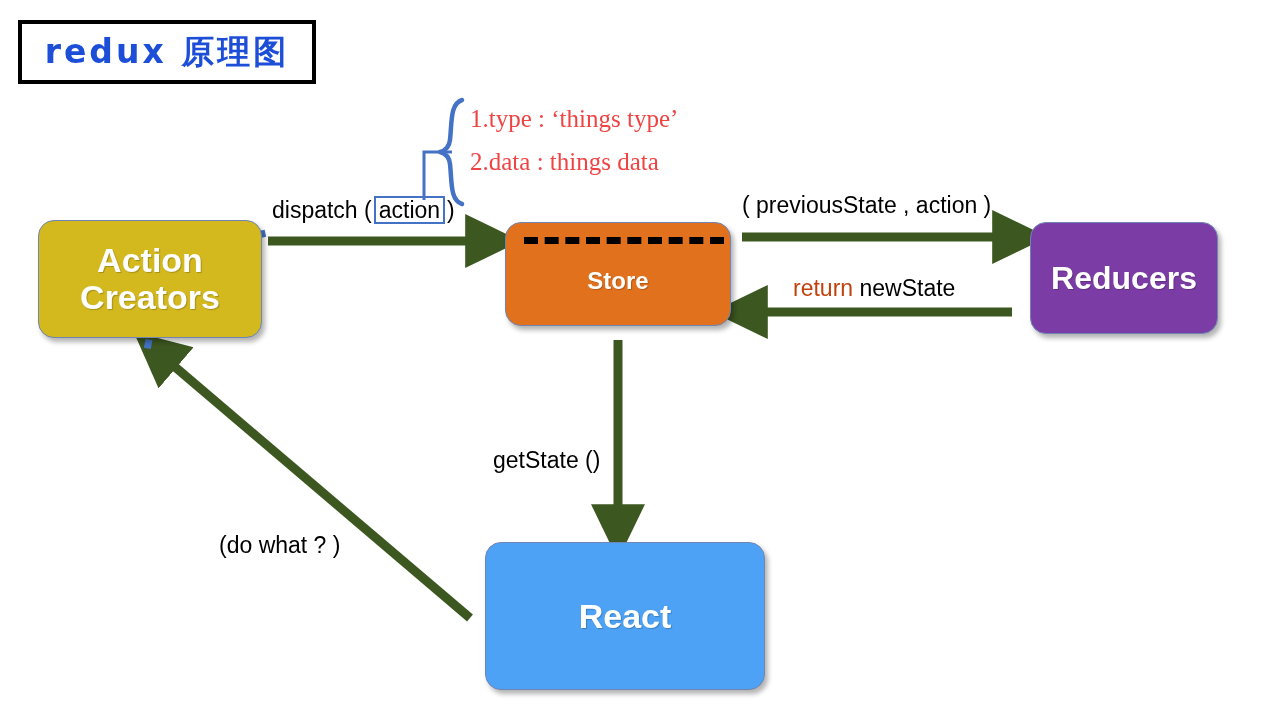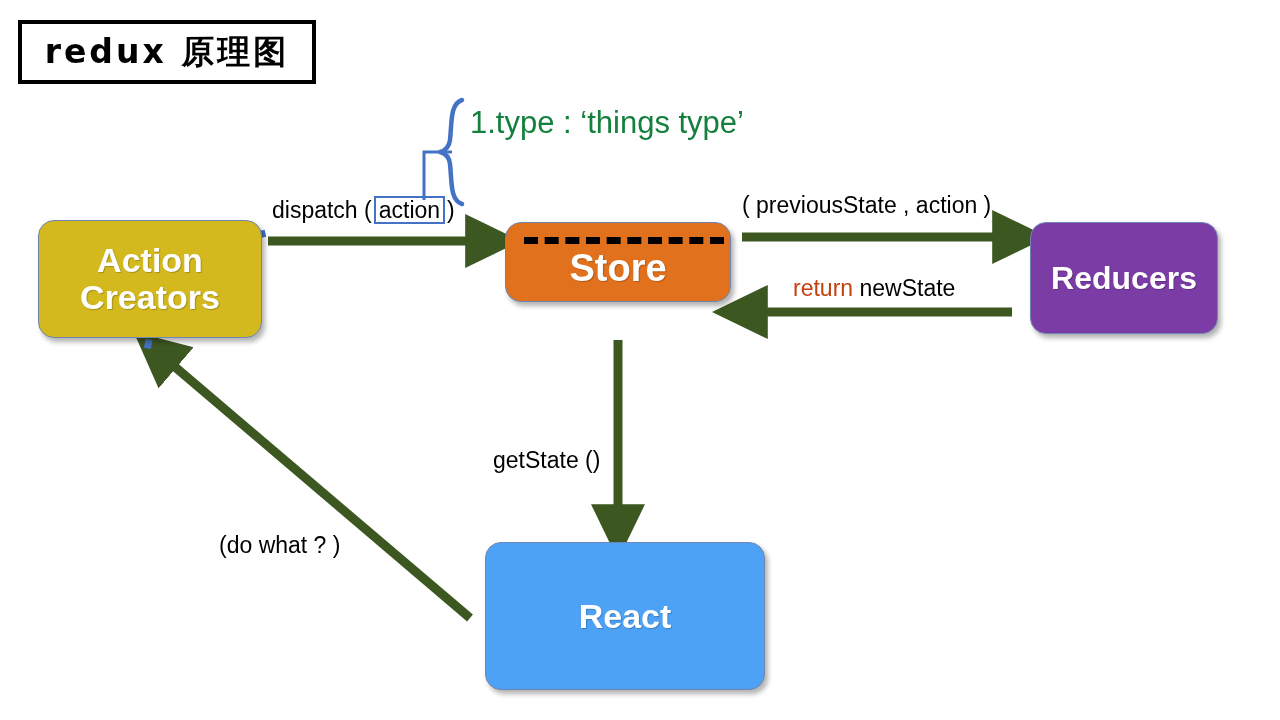--- a/index.html
+++ b/index.html
@@ -26,21 +26,21 @@
     border: 4px solid #000000;
     background: #ffffff;
     display: flex;
     align-items: center;
     justify-content: center;
   }
   .title-text {
     font-size: 33px;
     font-weight: bold;
     letter-spacing: 3px;
-    color: #000000;
+    color: #1d4ed8;
     white-space: nowrap;
     font-family: "DejaVu Sans", "Liberation Sans", sans-serif;
   }
 
   
   .node {
     position: absolute;
     border-radius: 16px;
     border: 1.5px solid #6f86b5;
     box-sizing: border-box;
@@ -56,23 +56,23 @@
     text-shadow: 1px 1px 1px rgba(0,0,0,0.22);
   }
   .node .ln { display: block; white-space: nowrap; }
 
   #node-action-creators {
     left: 38px;  top: 220px;  width: 224px; height: 118px;
     background: #d3b81e;
     font-size: 34px;
   }
   #node-store {
-    left: 505px; top: 222px; width: 226px; height: 80px;
+    left: 505px; top: 222px; width: 226px; height: 104px;
     background: #e2711d;
-    font-size: 38px;
+    font-size: 24px;
     justify-content: center;
     padding-top: 14px;
   }
   #node-reducers {
     left: 1030px; top: 222px; width: 188px; height: 112px;
     background: #7c3ca6;
     font-size: 32px;
   }
   #node-react-components {
     left: 485px; top: 542px; width: 280px; height: 148px;
@@ -118,24 +118,24 @@
     display: inline-block;
     border: 2.5px solid #4472c4;
     padding: 0 3px;
     margin: 0 2px;
     line-height: 1.05;
   }
 
   
   .brace-line {
     position: absolute;
-    font-size: 31px;
-    color: #15803d;
+    font-size: 25px;
+    color: #ef4444;
     white-space: nowrap;
-    font-family: Liberation Sans, sans-serif;
+    font-family: Liberation Serif, serif;
   }
   #brace-line-1 { left: 470px; top: 105px; }
   #brace-line-2 { left: 470px; top: 148px; }
 </style>
 </head>
 <body>
 
 <div id="canvas">
 
   <div class="title-box">
@@ -205,14 +205,15 @@
 
   <div class="lbl" id="label-prevstate">( previousState , action )</div>
 
   <div class="lbl" id="label-return"><span class="kw">return</span> <span>newState</span></div>
 
   <div class="lbl" id="label-getstate">getState ()</div>
 
   <div class="lbl" id="label-dowhat">(do what ? )</div>
 
   <div class="brace-line" id="brace-line-1">1.type : ‘things type’</div>
+  <div class="brace-line" id="brace-line-2">2.data :  things data</div>
 
 </div>
 
 </body></html>

